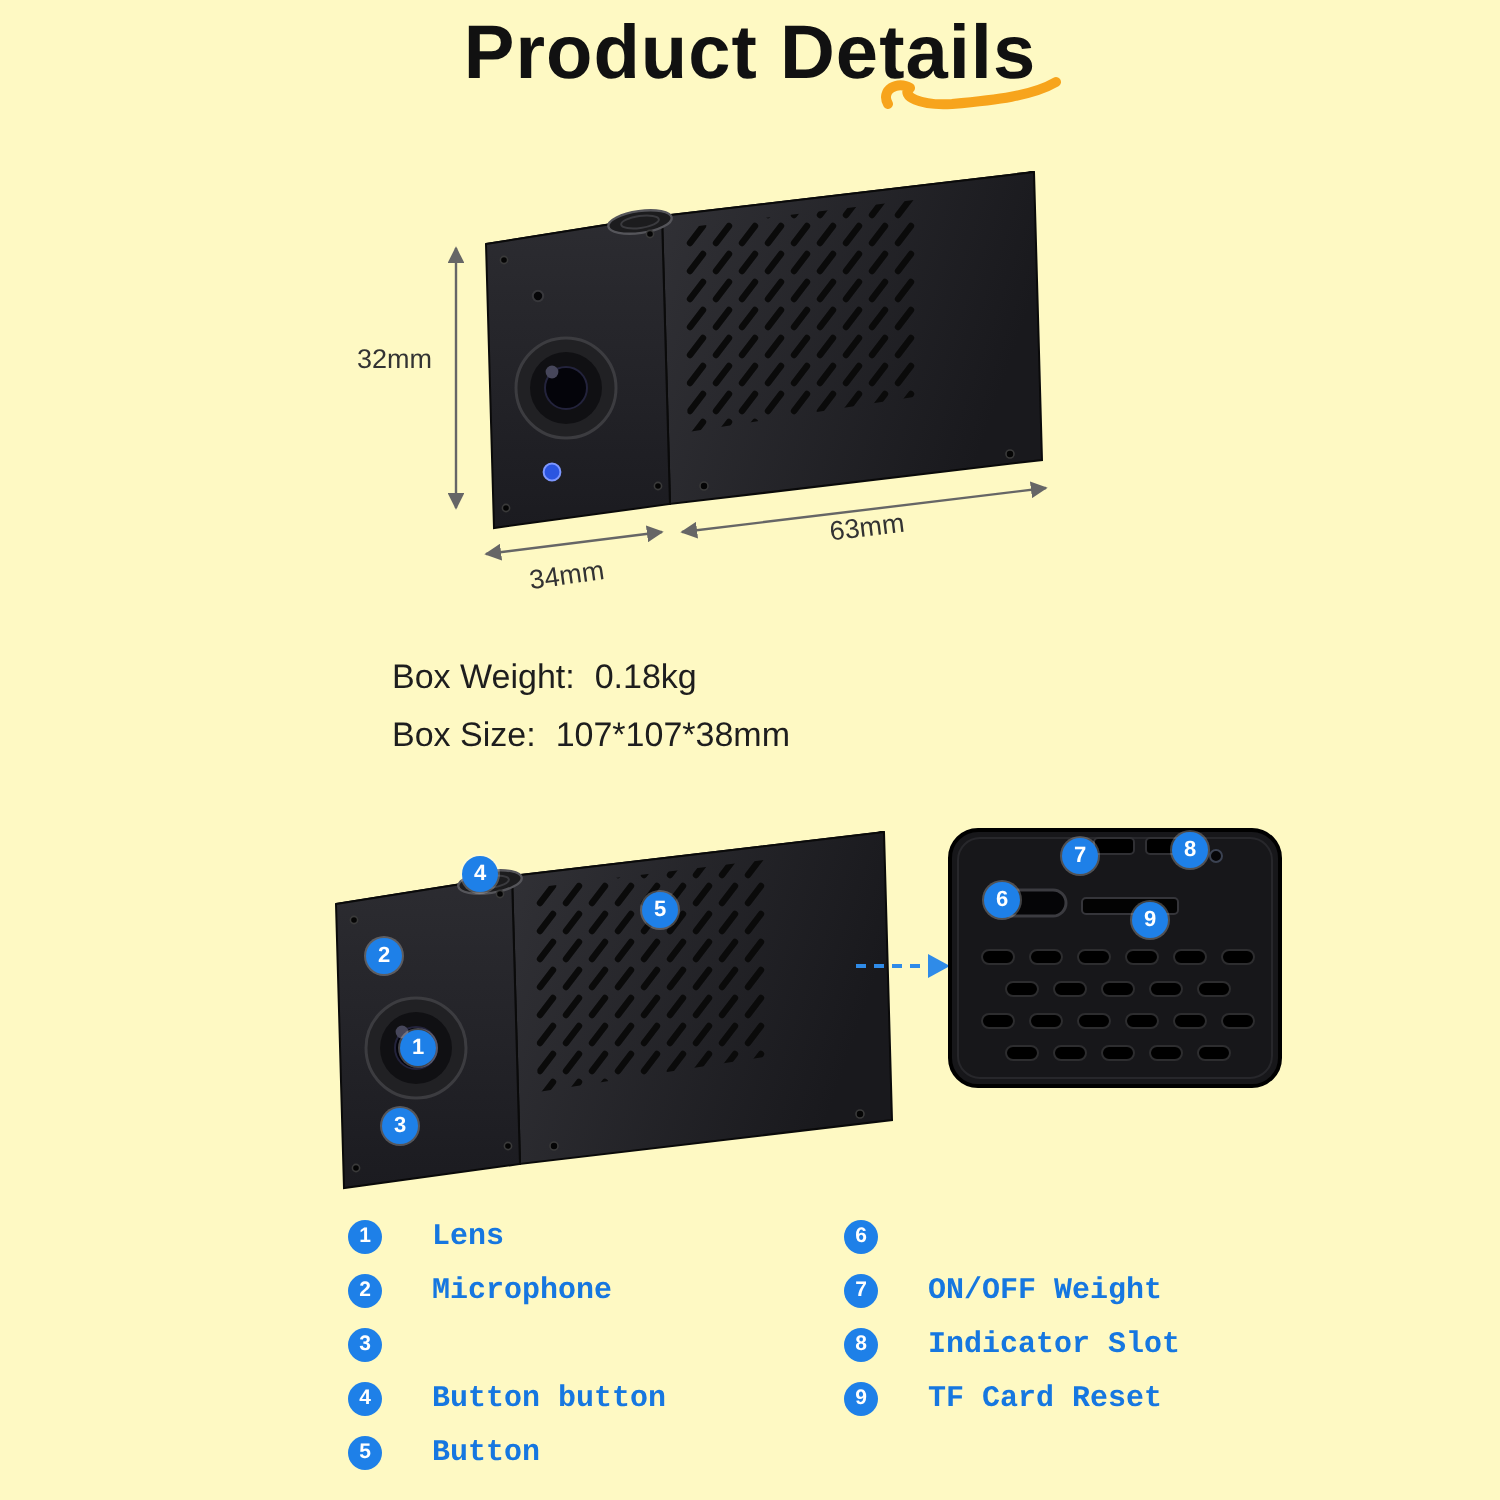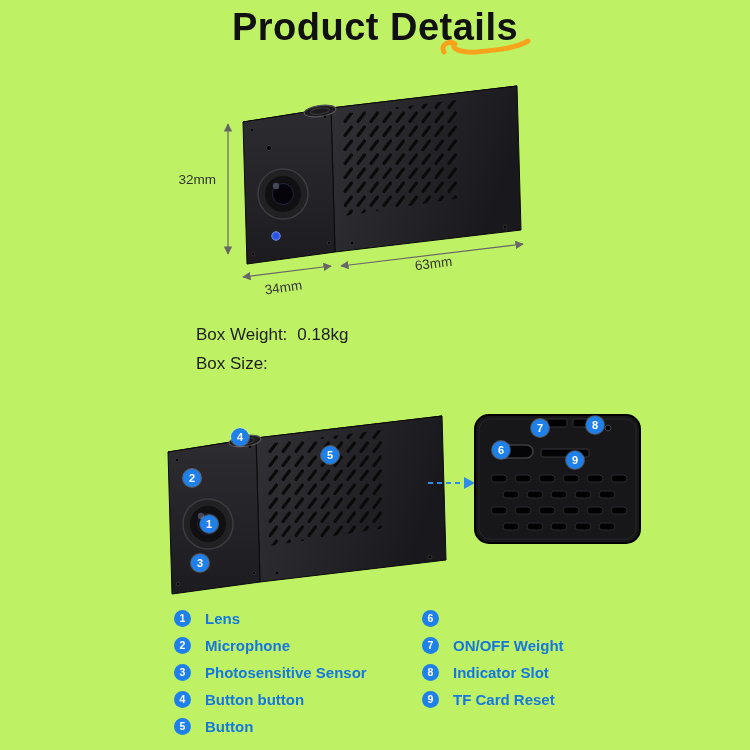--- a/index.html
+++ b/index.html
@@ -1,44 +1,44 @@
 <!DOCTYPE html>
 <html><head>
 <meta charset="utf-8">
 <style>
   html,body{margin:0;padding:0;background:#fff;}
-  #page{position:relative;width:750px;height:750px;background:#bef264;overflow:hidden;
+  #page{position:relative;width:750px;height:750px;background:#fef9c3;overflow:hidden;
         font-family:"Liberation Sans", sans-serif;}
   .scene{position:absolute;left:0;top:0;z-index:1;}
   
   .title{position:absolute;left:0;top:6px;width:750px;text-align:center;z-index:2;
          font-size:38px;font-weight:700;color:#111;letter-spacing:0.5px;}
   .swoosh{position:absolute;left:438px;top:38px;z-index:2;}
   
   .specs{position:absolute;left:196px;top:320px;z-index:2;font-size:17px;color:#1e1e1e;}
-  .spec-row{display:flex;align-items:center;height:29px;}
+  .spec-row{display:flex;align-items:flex-end;height:29px;}
   .spec-label{font-weight:400;}
   .spec-value{margin-left:10px;}
   
   .callout{position:absolute;z-index:3;width:18px;height:18px;border-radius:50%;
            background:#1e80e8;color:#fff;font-size:11px;font-weight:700;
            line-height:18px;text-align:center;box-shadow:0 0 0 1px rgba(255,255,255,.25);}
   .c1{left:200px;top:515px;} .c2{left:183px;top:469px;} .c3{left:191px;top:554px;}
   .c4{left:231px;top:428px;} .c5{left:321px;top:446px;}
   .c6{left:492px;top:441px;} .c7{left:531px;top:419px;}
   .c8{left:586px;top:416px;} .c9{left:566px;top:451px;}
   
   .legend-col{position:absolute;z-index:2;display:flex;flex-direction:column;}
   .legend-left{left:174px;top:605px;}
   .legend-right{left:422px;top:605px;}
   .legend-row{display:flex;align-items:center;height:27px;}
   .legend-num{display:inline-block;width:17px;height:17px;border-radius:50%;
               background:#1e80e8;color:#fff;font-size:10.5px;font-weight:700;
               line-height:17px;text-align:center;flex:0 0 17px;}
-  .legend-label{margin-left:14px;color:#1677e0;font-size:15px;font-weight:700;white-space:nowrap;}
+  .legend-label{margin-left:25px;color:#1677e0;font-size:15px;font-weight:700;white-space:nowrap;font-family:Liberation Mono, monospace;}
 </style>
 </head>
 <body>
 
 <div id="page">
 
   <div class="title">Product Details</div>
   <svg class="swoosh" width="95" height="22" viewBox="0 0 95 22">
     <path d="M6,14 C2,7 11,2 17,6 C12,10 22,15 38,14 C60,12 78,10 90,3" fill="none" stroke="#f7a41c" stroke-width="5" stroke-linecap="round" stroke-linejoin="round"></path>
   </svg>
@@ -158,20 +158,21 @@
     </g>
   </svg>
 
   <div class="specs">
     <div class="spec-row">
       <span class="spec-label">Box Weight:</span>
       <span class="spec-value">0.18kg</span>
     </div>
     <div class="spec-row">
       <span class="spec-label">Box Size:</span>
+      <span class="spec-value">107*107*38mm</span>
     </div>
   </div>
 
   <span class="callout c1">1</span>
   <span class="callout c2">2</span>
   <span class="callout c3">3</span>
   <span class="callout c4">4</span>
   <span class="callout c5">5</span>
   <span class="callout c6">6</span>
   <span class="callout c7">7</span>
@@ -182,21 +183,20 @@
     <div class="legend-row">
       <span class="legend-num">1</span>
       <span class="legend-label">Lens</span>
     </div>
     <div class="legend-row">
       <span class="legend-num">2</span>
       <span class="legend-label">Microphone</span>
     </div>
     <div class="legend-row">
       <span class="legend-num">3</span>
-      <span class="legend-label">Photosensitive Sensor</span>
     </div>
     <div class="legend-row">
       <span class="legend-num">4</span>
       <span class="legend-label">Button button</span>
     </div>
     <div class="legend-row">
       <span class="legend-num">5</span>
       <span class="legend-label">Button</span>
     </div>
   </div>

